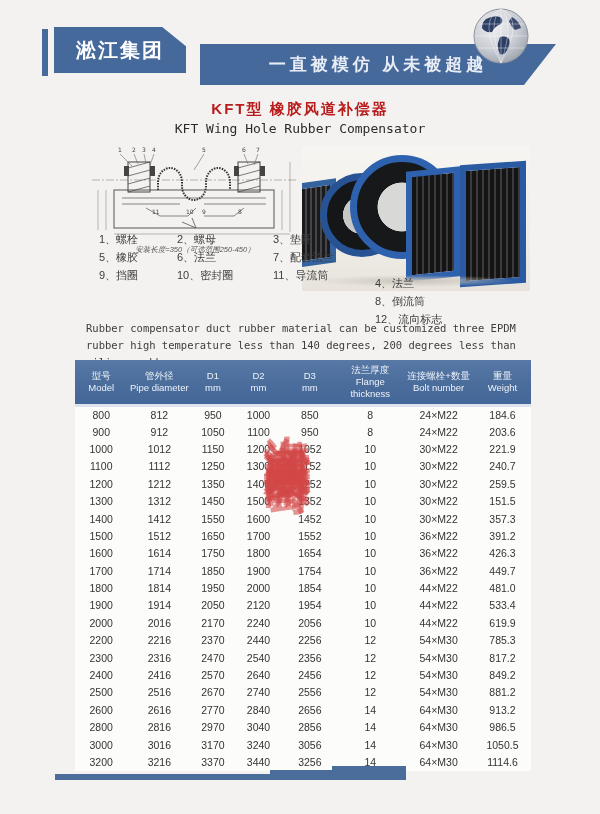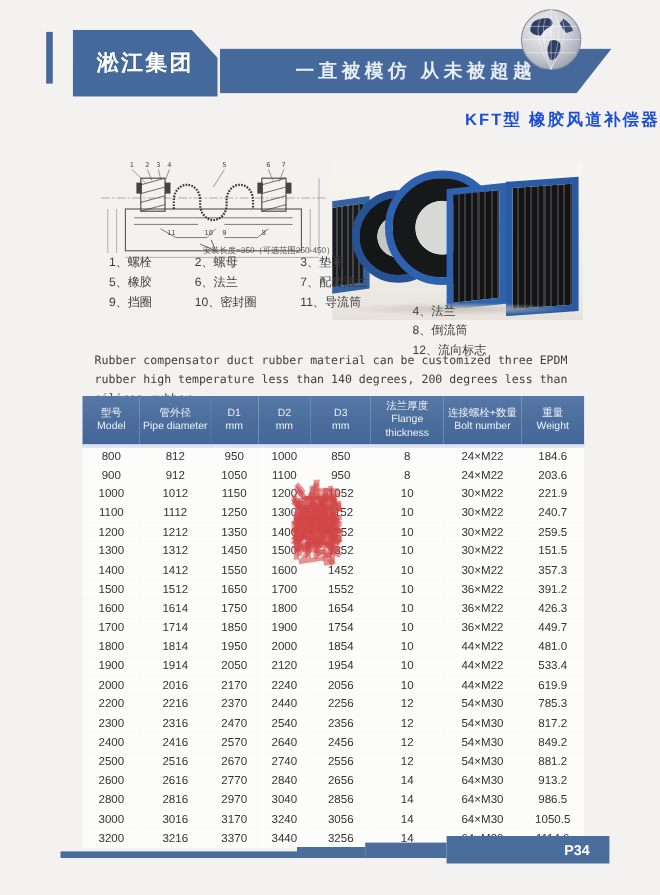--- a/index.html
+++ b/index.html
@@ -5,44 +5,44 @@
   * { margin:0; padding:0; box-sizing:border-box; }
   html,body { background:#e9e7e4; }
   body { font-family:"Liberation Sans","DejaVu Sans",sans-serif; }
   .page{
     position:relative; width:600px; height:814px; margin:0 auto;
     background:#f4f2f0; overflow:hidden;
   }
   
   .brand-stripe{ position:absolute; left:42px; top:29px; width:6px; height:47px; background:#46699b; }
   .brand-box{
-    position:absolute; left:66px; top:27px; width:132px; height:61px; background:#46699b;
+    position:absolute; left:54px; top:27px; width:132px; height:46px; background:#46699b;
     display:flex; align-items:center; justify-content:center;
     clip-path:polygon(0 0, 82% 0, 100% 42%, 100% 100%, 0 100%);
   }
   .brand-box span{ color:#fff; font-size:20px; font-weight:bold; letter-spacing:2px; }
   .slogan-box{
     position:absolute; left:200px; top:32px; width:356px; height:41px; background:#46699b;
     display:flex; align-items:center; justify-content:center;
     clip-path:polygon(0 0, 100% 0, 91% 100%, 0 100%);
     margin-top:12px;
   }
   .slogan-box span{ color:#e8edf5; font-size:17px; font-weight:bold; letter-spacing:4px; }
   .globe{ position:absolute; left:472px; top:7px; width:58px; height:58px; }
   
-  .title-cn{ position:absolute; top:100px; left:0; width:100%; text-align:right;
-    font-size:15px; font-weight:bold; color:#1d4ed8; letter-spacing:2px; }
+  .title-cn{ position:absolute; top:100px; left:0; width:100%; text-align:center;
+    font-size:15px; font-weight:bold; color:#b91c1c; letter-spacing:2px; }
   .title-en{ position:absolute; top:121px; left:0; width:100%; text-align:center;
     font-family:"DejaVu Sans Mono","Liberation Mono",monospace; font-size:13px; color:#2b2b2b; }
   
   .diagram{ position:absolute; left:86px; top:142px; width:218px; height:104px; }
   .diagram svg{ width:100%; height:100%; }
   .diagram text{ font-size:6px; fill:#444; font-family:"DejaVu Sans",sans-serif; }
-  .diagram-caption{ position:absolute; left:86px; top:223px; width:218px; text-align:right;
-    font-size:7.5px; color:#555; }
+  .diagram-caption{ position:absolute; left:86px; top:245px; width:218px; text-align:center;
+    font-size:7.5px; color:#555;font-style:italic; }
   
   .photo{ position:absolute; left:302px; top:147px; width:228px; height:144px;
     background:linear-gradient(180deg,#f7f5f1 0%,#efece6 70%,#e7e3dc 100%); overflow:hidden; }
   .ring{ position:absolute; border-radius:50%; border:7px solid #2f62ae;
     background:radial-gradient(circle at 50% 50%, #d8d8d6 0 38%, #17181a 39% 72%, #2f62ae 73%); }
   .ring.r1{ left:48px; top:8px; width:104px; height:104px; }
   .ring.r2{ left:18px; top:26px; width:84px; height:84px; border-color:#2a5aa2; filter:brightness(.92); }
   .frame{ position:absolute; border:6px solid #2f62ae;
     background:repeating-linear-gradient(90deg,#141414 0 4px,#3b3b3d 4px 6px); }
   .frame.f1{ left:104px; top:22px; width:54px; height:110px; transform:skewY(-6deg); }
@@ -120,20 +120,21 @@
       <circle cx="29" cy="29" r="27" fill="url(#gb)" stroke="#8d93a0" stroke-width="1"></circle>
       <path d="M14 12 q8 -4 14 -2 q4 3 1 7 q-6 2 -9 8 q-7 1 -10 -4 q0 -6 4 -9z" fill="#2e3f66"></path>
       <path d="M28 30 q6 -2 9 2 q2 6 -2 12 q-4 5 -7 3 q-3 -6 -2 -11z" fill="#2e3f66"></path>
       <path d="M40 10 q7 4 9 11 l-6 2 q-5 -5 -6 -9z" fill="#3a4a70"></path>
       <path d="M3 29 h52 M6 17 h46 M6 41 h46 M29 2 v54" stroke="#ffffff" stroke-width="0.8" opacity="0.5" fill="none"></path>
       <path d="M29 2 q14 12 0 54 M29 2 q-14 12 0 54 M29 2 q24 10 0 54 M29 2 q-24 10 0 54" stroke="#ffffff" stroke-width="0.8" opacity="0.5" fill="none"></path>
     </svg>
   </div>
 
   <div class="title-cn">KFT型 橡胶风道补偿器</div>
+  <div class="title-en">KFT Wing Hole Rubber Compensator</div>
 
   <div class="diagram">
     <svg viewBox="0 0 218 104">
 
       <path d="M6 38 h206" stroke="#888" stroke-width="0.6" stroke-dasharray="8 2 2 2" fill="none"></path>
 
       <rect x="28" y="48" width="160" height="38" fill="none" stroke="#555" stroke-width="1"></rect>
       <path d="M36 56 h144 M36 62 h58 M118 62 h62" stroke="#555" stroke-width="0.7" fill="none"></path>
 
       <rect x="42" y="20" width="22" height="30" fill="none" stroke="#444" stroke-width="1"></rect>
@@ -460,17 +461,14 @@
           <td>1114.6</td>
         </tr>
       </tbody>
   </table>
 
   <div class="watermark">上海淞江减震器集团有限公司</div>
 
   <div class="step step1"></div>
   <div class="step step2"></div>
   <div class="step step3"></div>
-  <div class="pageno">
-    <span>P34</span>
-  </div>
 
 </div>
 
 </body></html>

